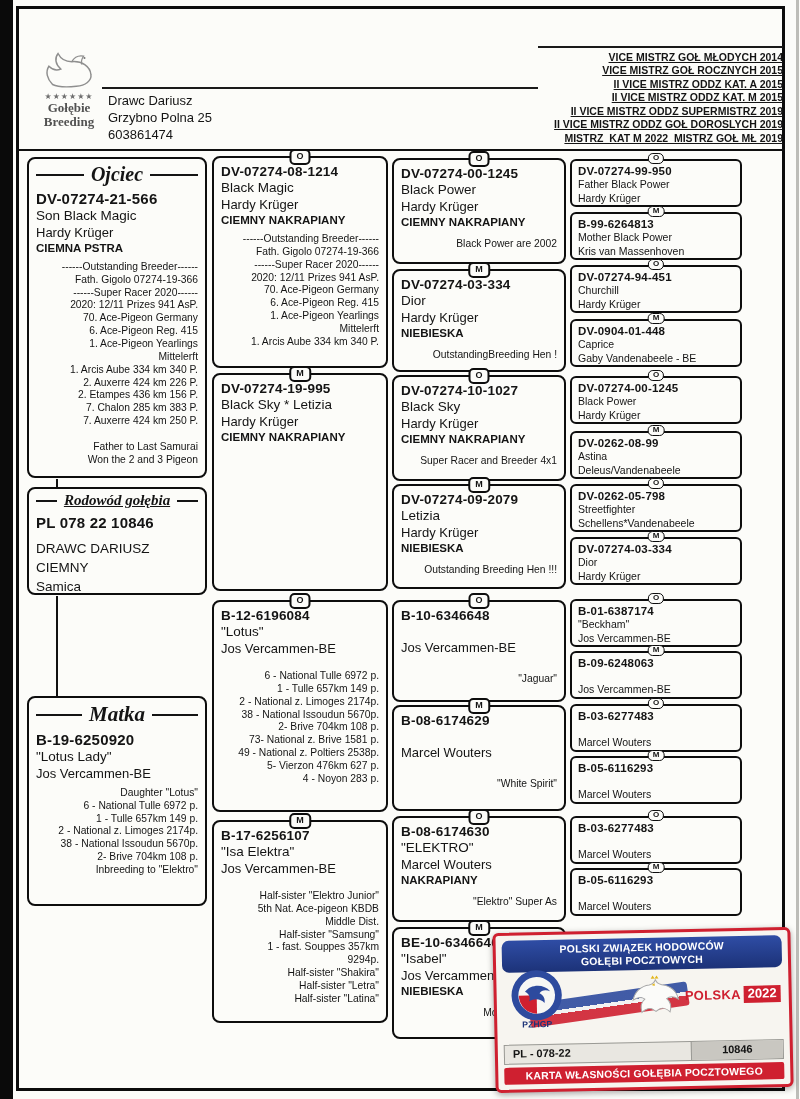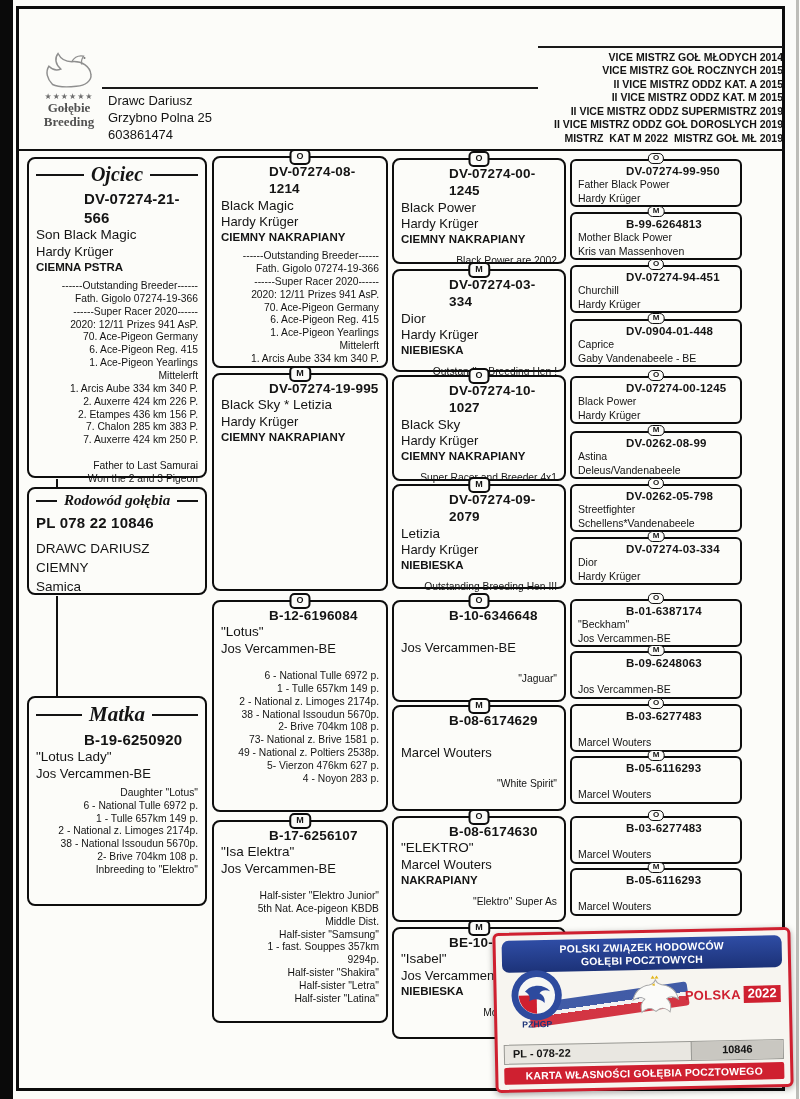--- a/index.html
+++ b/index.html
@@ -16,43 +16,43 @@
   .ach-top-line { position:absolute; left:538px; top:46px; width:245px; height:2px; background:#1a1a1a; }
   .title-underline { position:absolute; left:102px; top:87px; width:436px; height:2px; background:#1a1a1a; }
 
   
   .logo { position:absolute; left:34px; top:48px; width:70px; text-align:center; color:#5c5c5c; }
   .logo-stars { font-size:8px; letter-spacing:1px; color:#6f6f6f; margin-top:-2px; }
   .logo-t { font-family:"Liberation Serif", serif; font-weight:bold; font-size:13px; line-height:1.1; color:#525252; }
   .page-title { position:absolute; left:105px; top:53px; font-size:27px; font-weight:bold; letter-spacing:-0.3px; white-space:nowrap; }
   .owner { position:absolute; left:108px; top:93px; font-size:13px; line-height:1.3; }
   .ach { position:absolute; right:17px; top:51px; width:300px; text-align:right; font-weight:bold; font-size:10.5px; line-height:1.28; }
-  .ach div { white-space:pre; }
+  .ach div { white-space:pre;text-decoration:underline; }
 
   
   .pbox { position:absolute; border:2px solid #0d0d0d; border-radius:8px; padding:5px 7px 4px; }
   .tab {
     position:absolute; top:-9px; left:50%; transform:translateX(-50%);
     background:#fcfcf9; border:2px solid #0d0d0d; border-radius:5px;
     font-size:9px; font-weight:bold; line-height:1.1; padding:1px 5px;
   }
-  .ring { font-weight:bold; font-size:13.5px; line-height:1.28; letter-spacing:0.2px;margin-left:48px; }
+  .ring { font-weight:bold; font-size:13.5px; line-height:1.28; letter-spacing:0.2px; }
   .ring.lg { font-size:15px; }
   .name { font-size:13.5px; line-height:1.22; min-height:16px; }
   .breeder { font-size:13px; line-height:1.25; }
   .colorline { font-size:11.5px; font-weight:bold; line-height:1.3; min-height:8px; }
   .details { font-size:10.3px; line-height:1.25; white-space:pre-line; margin-top:5px;text-align:right; }
 
   .sec-title {
     display:flex; align-items:center; gap:7px; justify-content:center;
     font-family:"Liberation Serif", serif; font-weight:bold; font-style:italic;
     font-size:20px; margin:-1px 0 3px;text-align:center;
   }
   .sec-title::before, .sec-title::after { content:""; flex:1; height:2px; background:#141414; }
-  .subject .sec-title { font-size:15px; margin-top:-2px; }
+  .subject .sec-title { font-size:15px; margin-top:-2px;text-decoration:underline; }
   .mother .sec-title { font-size:21px; }
 
   
   .father  { left:27px; top:157px; width:180px; height:321px; }
   .subject { left:27px; top:487px; width:180px; height:108px; }
   .mother  { left:27px; top:696px; width:180px; height:210px; }
   .subject .ring { font-size:15px; margin:4px 0 8px; }
   .subject-line { font-size:13.5px; line-height:1.4; }
   .conn-a { position:absolute; left:56px; top:479px; width:2px; height:8px; background:#111; }
   .conn-b { position:absolute; left:56px; top:596px; width:2px; height:100px; background:#111; }

